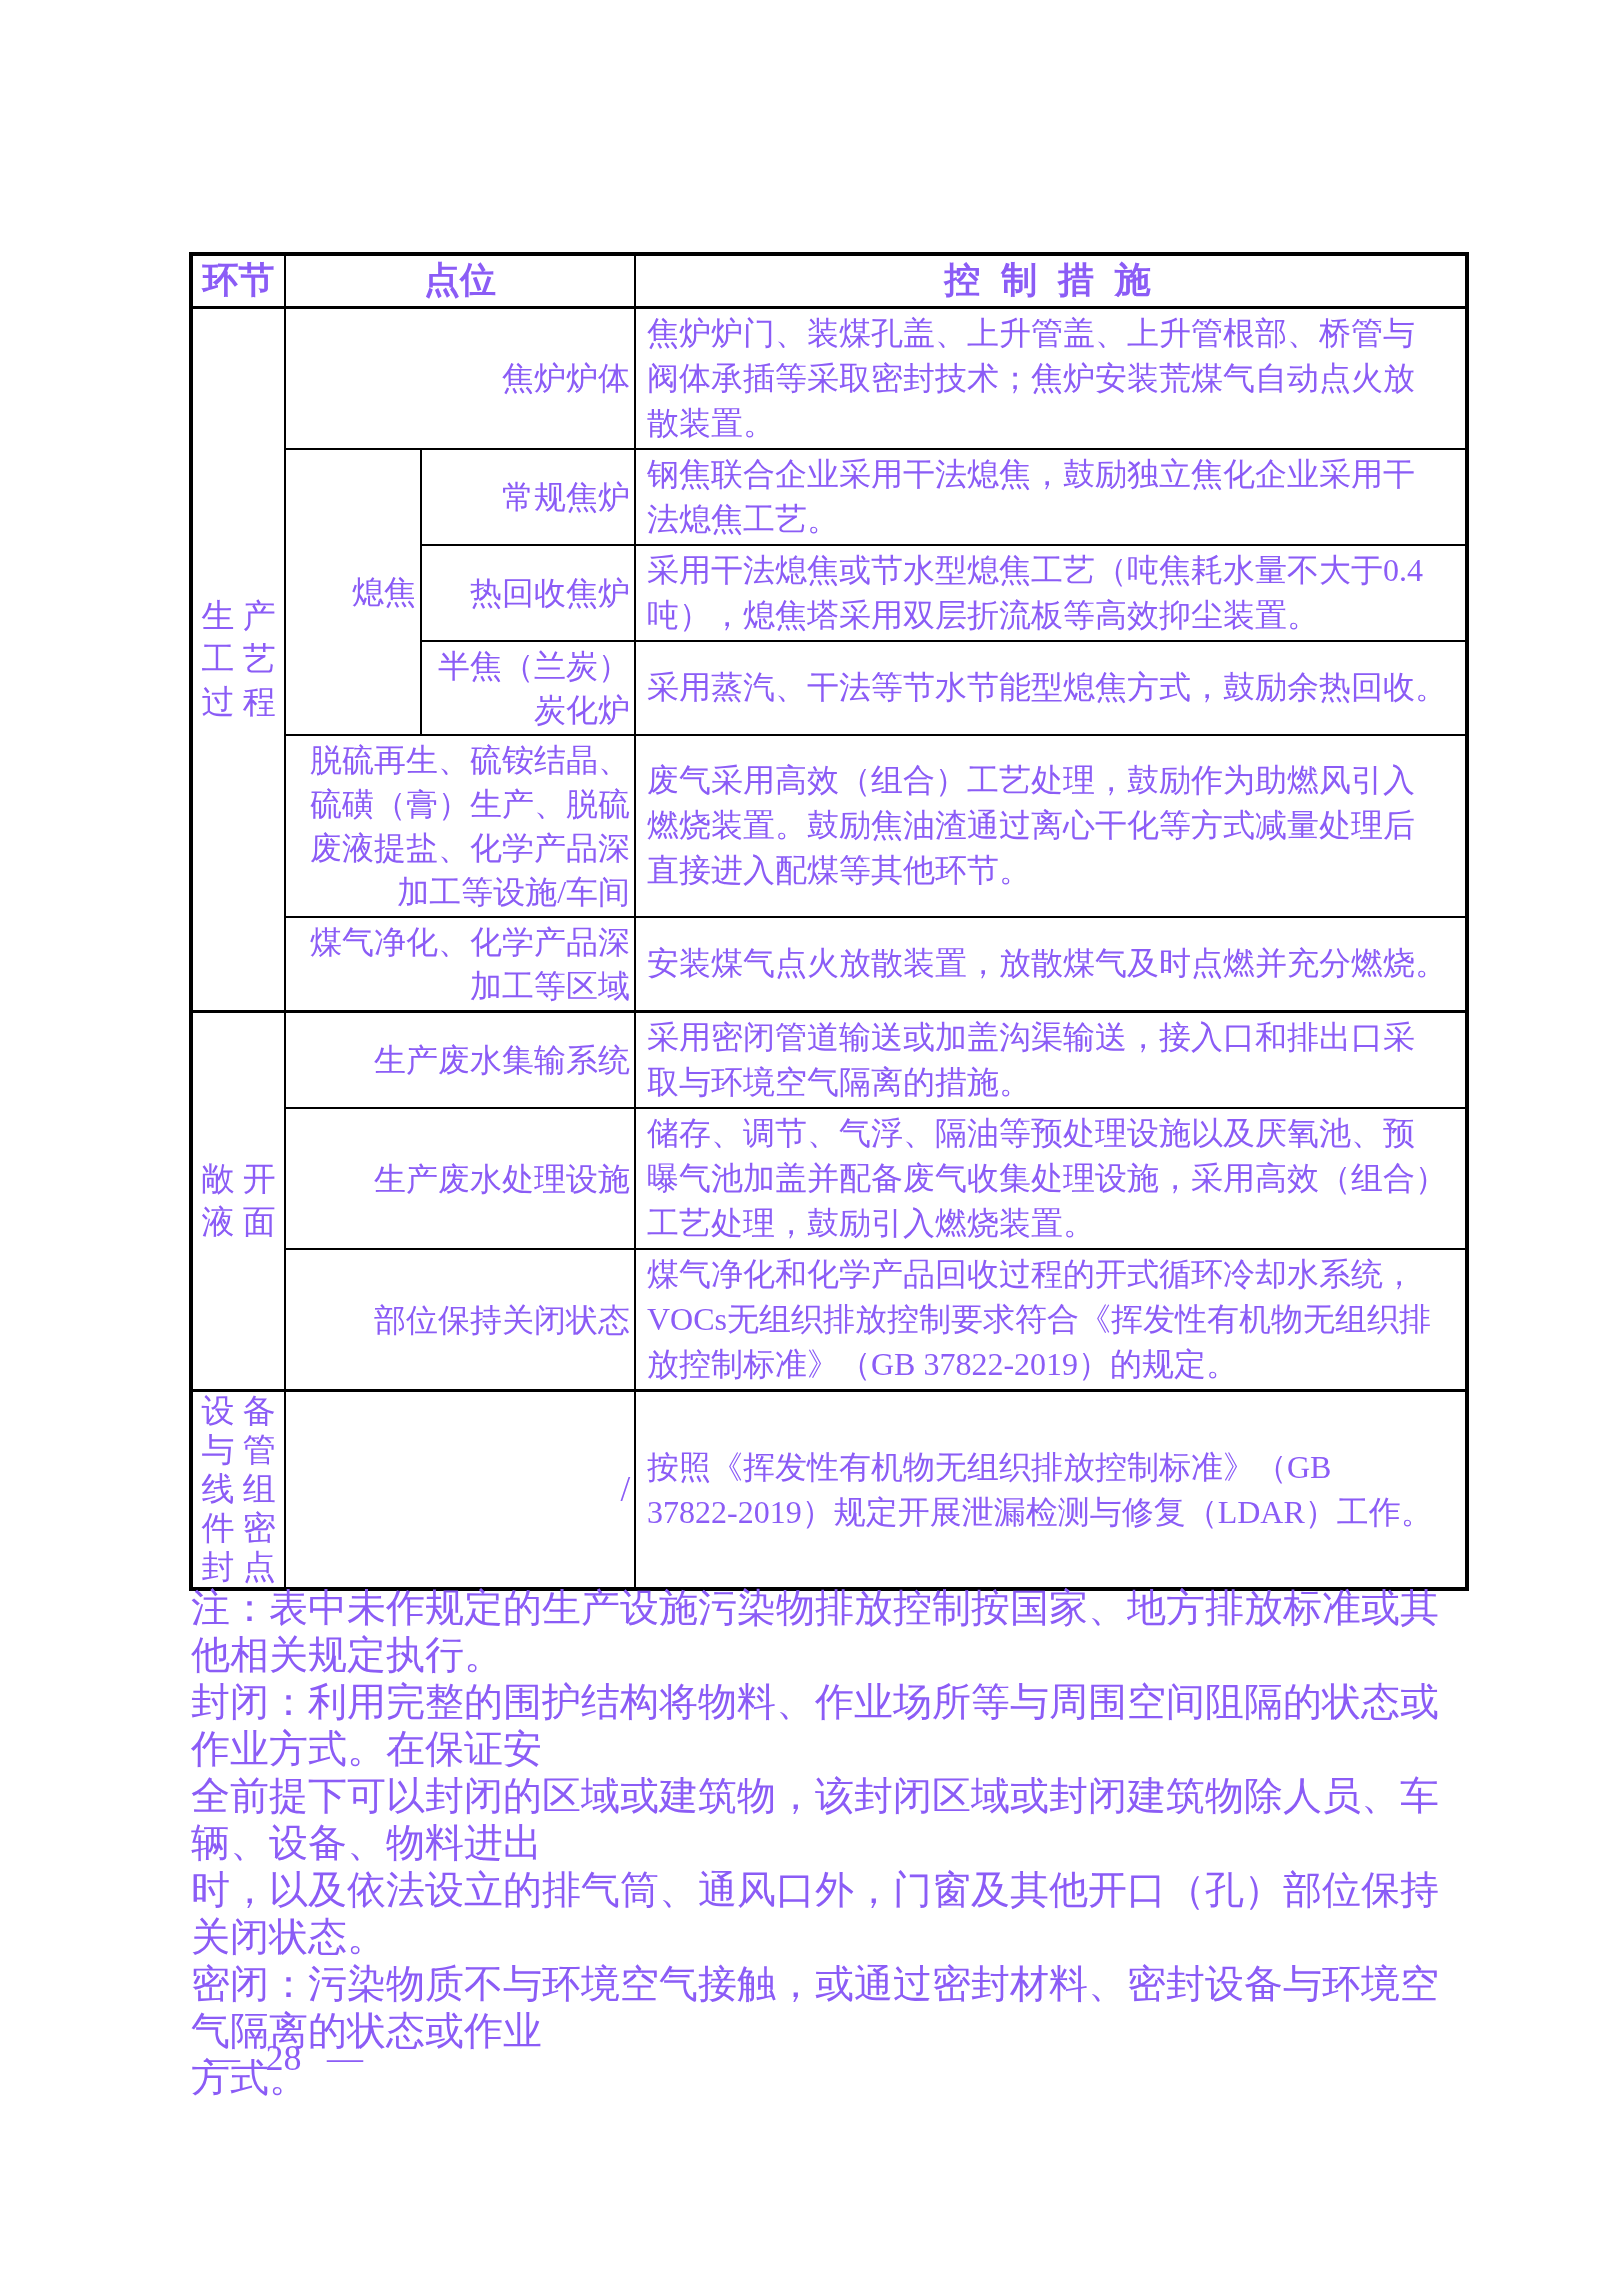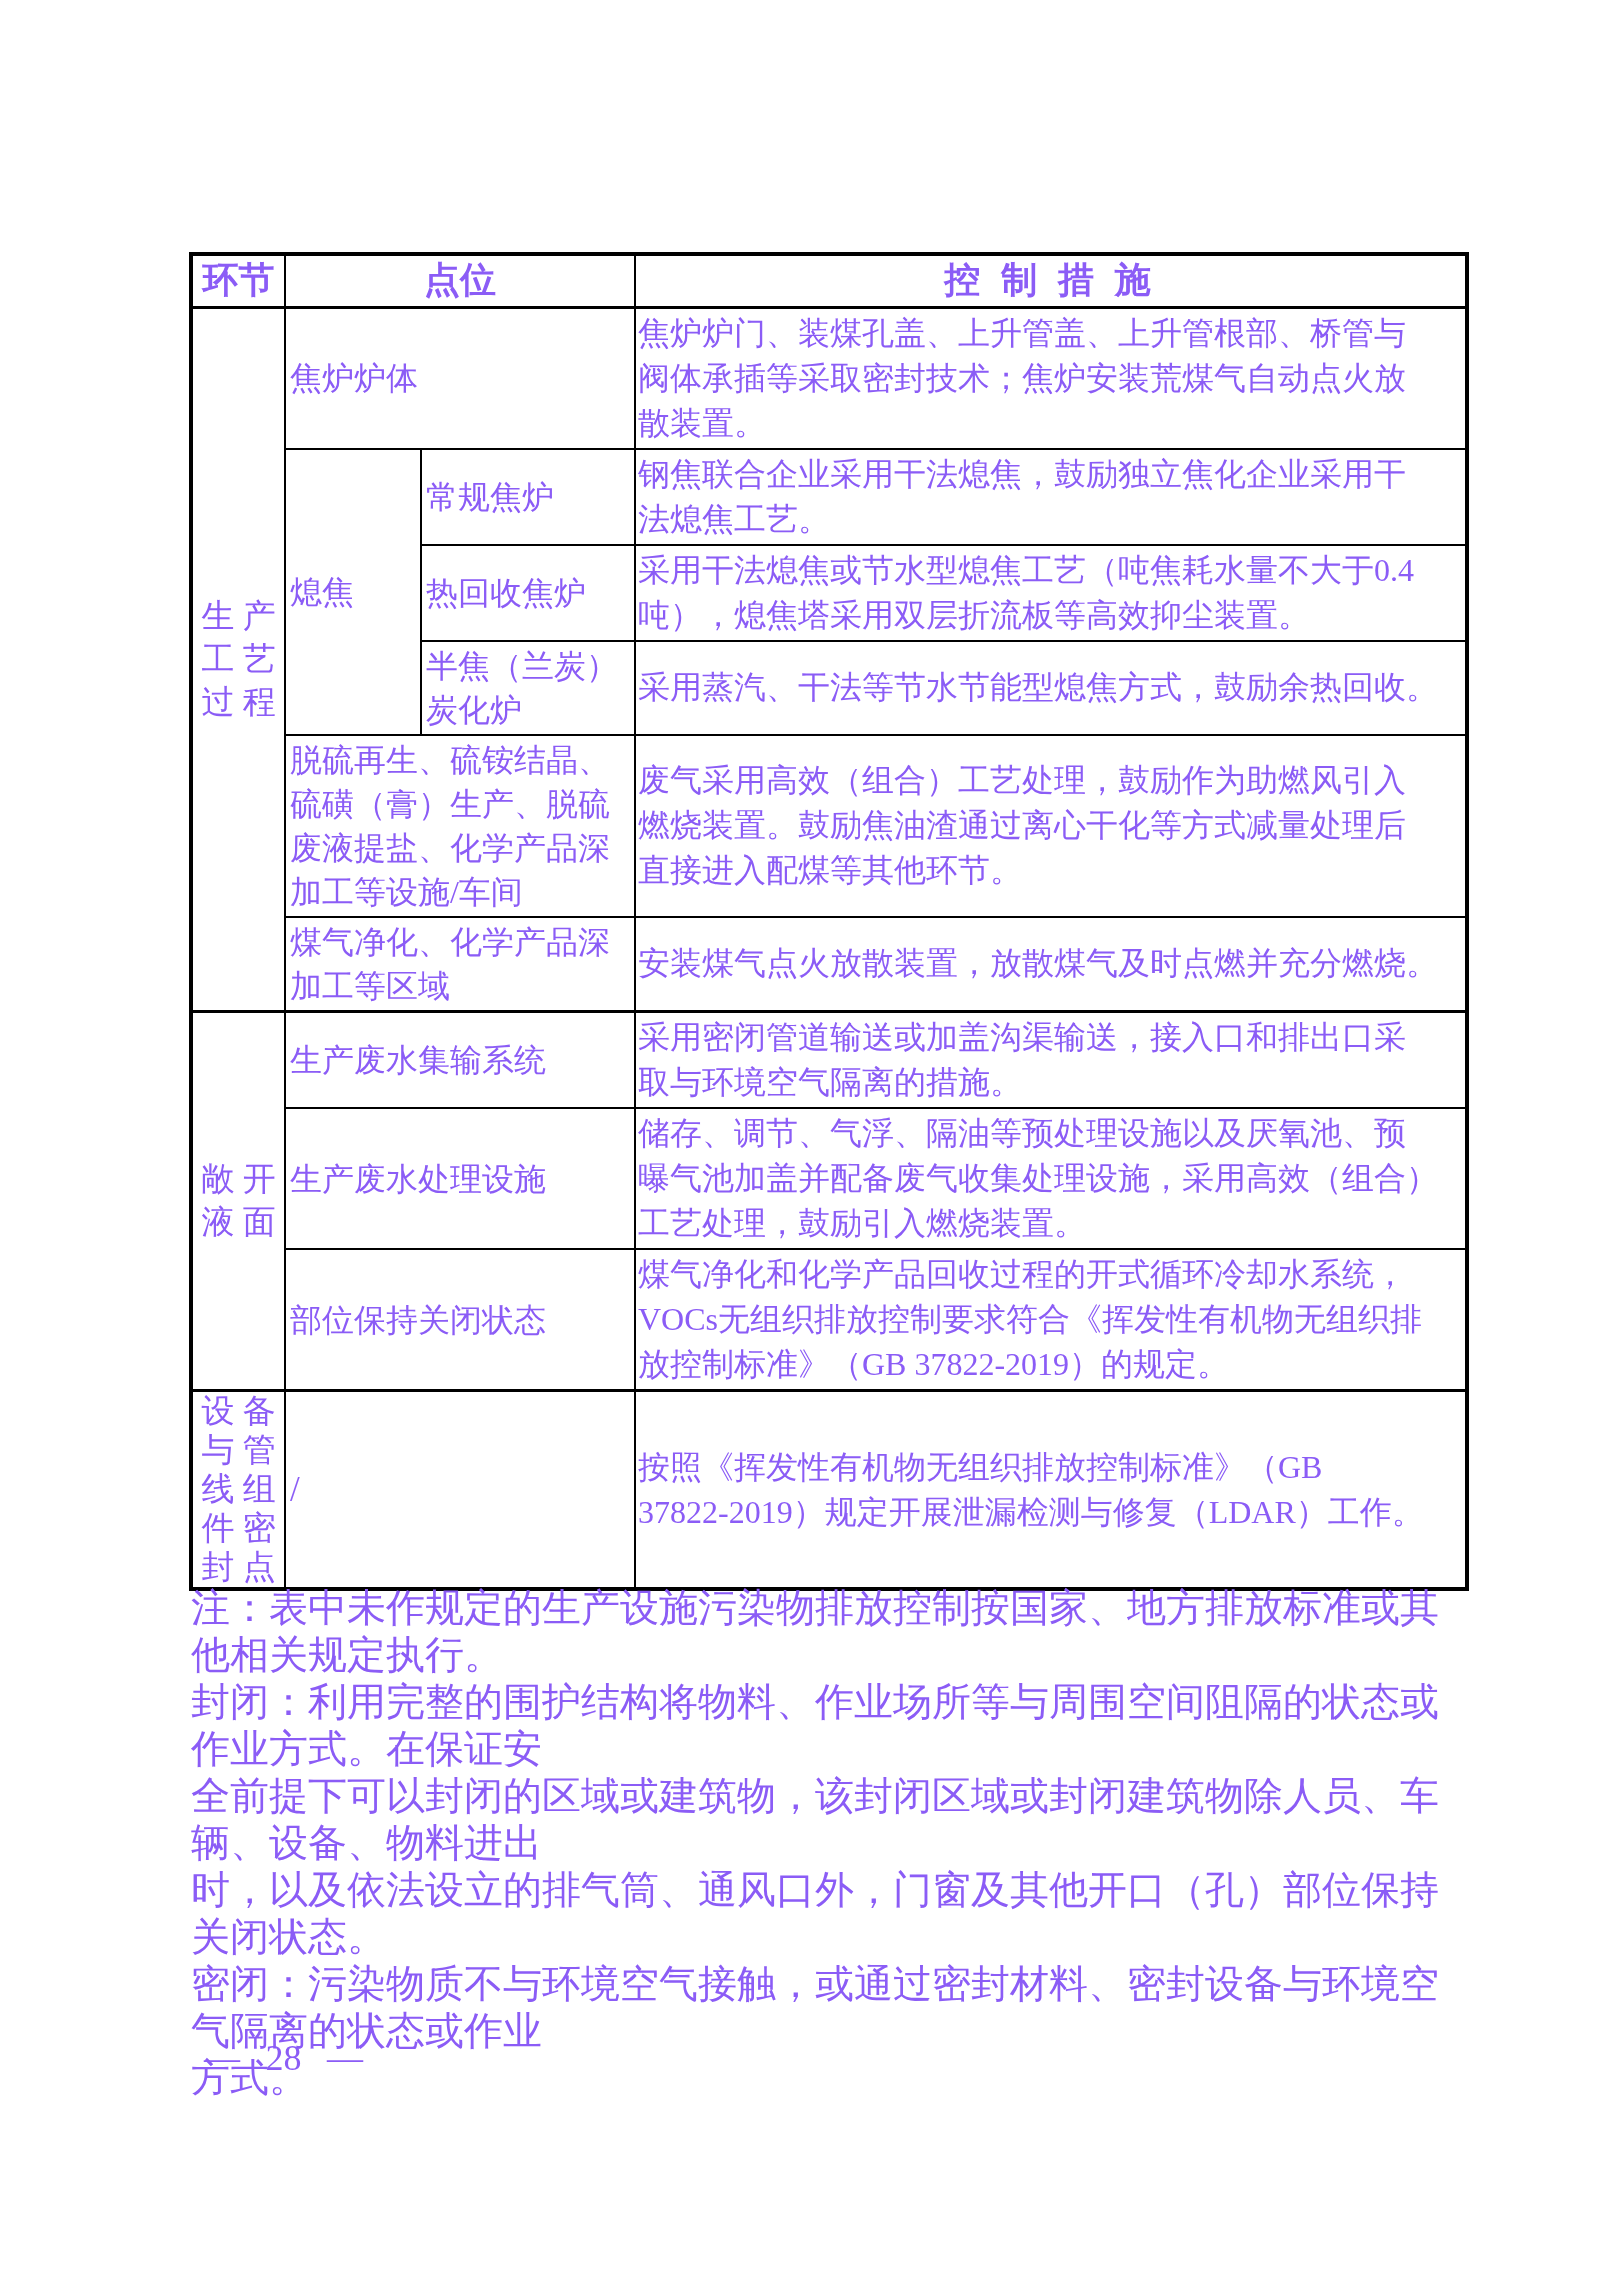--- a/index.html
+++ b/index.html
@@ -36,32 +36,32 @@
   th.measure-head { letter-spacing: 5.9px; }
   .link-cell {
     text-align: center;
     font-size: 33px;
     line-height: 43px;
     white-space: pre-line;
     border-right-width: 2.9px;
   }
   .link-cell.tight { line-height: 39px; }
   .point-cell {
-    text-align: left;
+    text-align: right;
     font-size: 32px;
     line-height: 44px;
     white-space: pre-line;
     padding: 2px 3.9px;
   }
   .measure-cell {
     text-align: left;
     font-size: 32px;
     line-height: 45px;
     white-space: pre-line;
-    padding: 2px 2px;
+    padding: 2px 11px;
     border-left-width: 2.9px;
   }
   tr.section-start td { border-top-width: 3.9px; }
   .slash-cell { font-size: 35px; }
   .notes {
     position: absolute;
     left: 191px;
     top: 1584px;
     width: 1274px;
     font-size: 39px;

